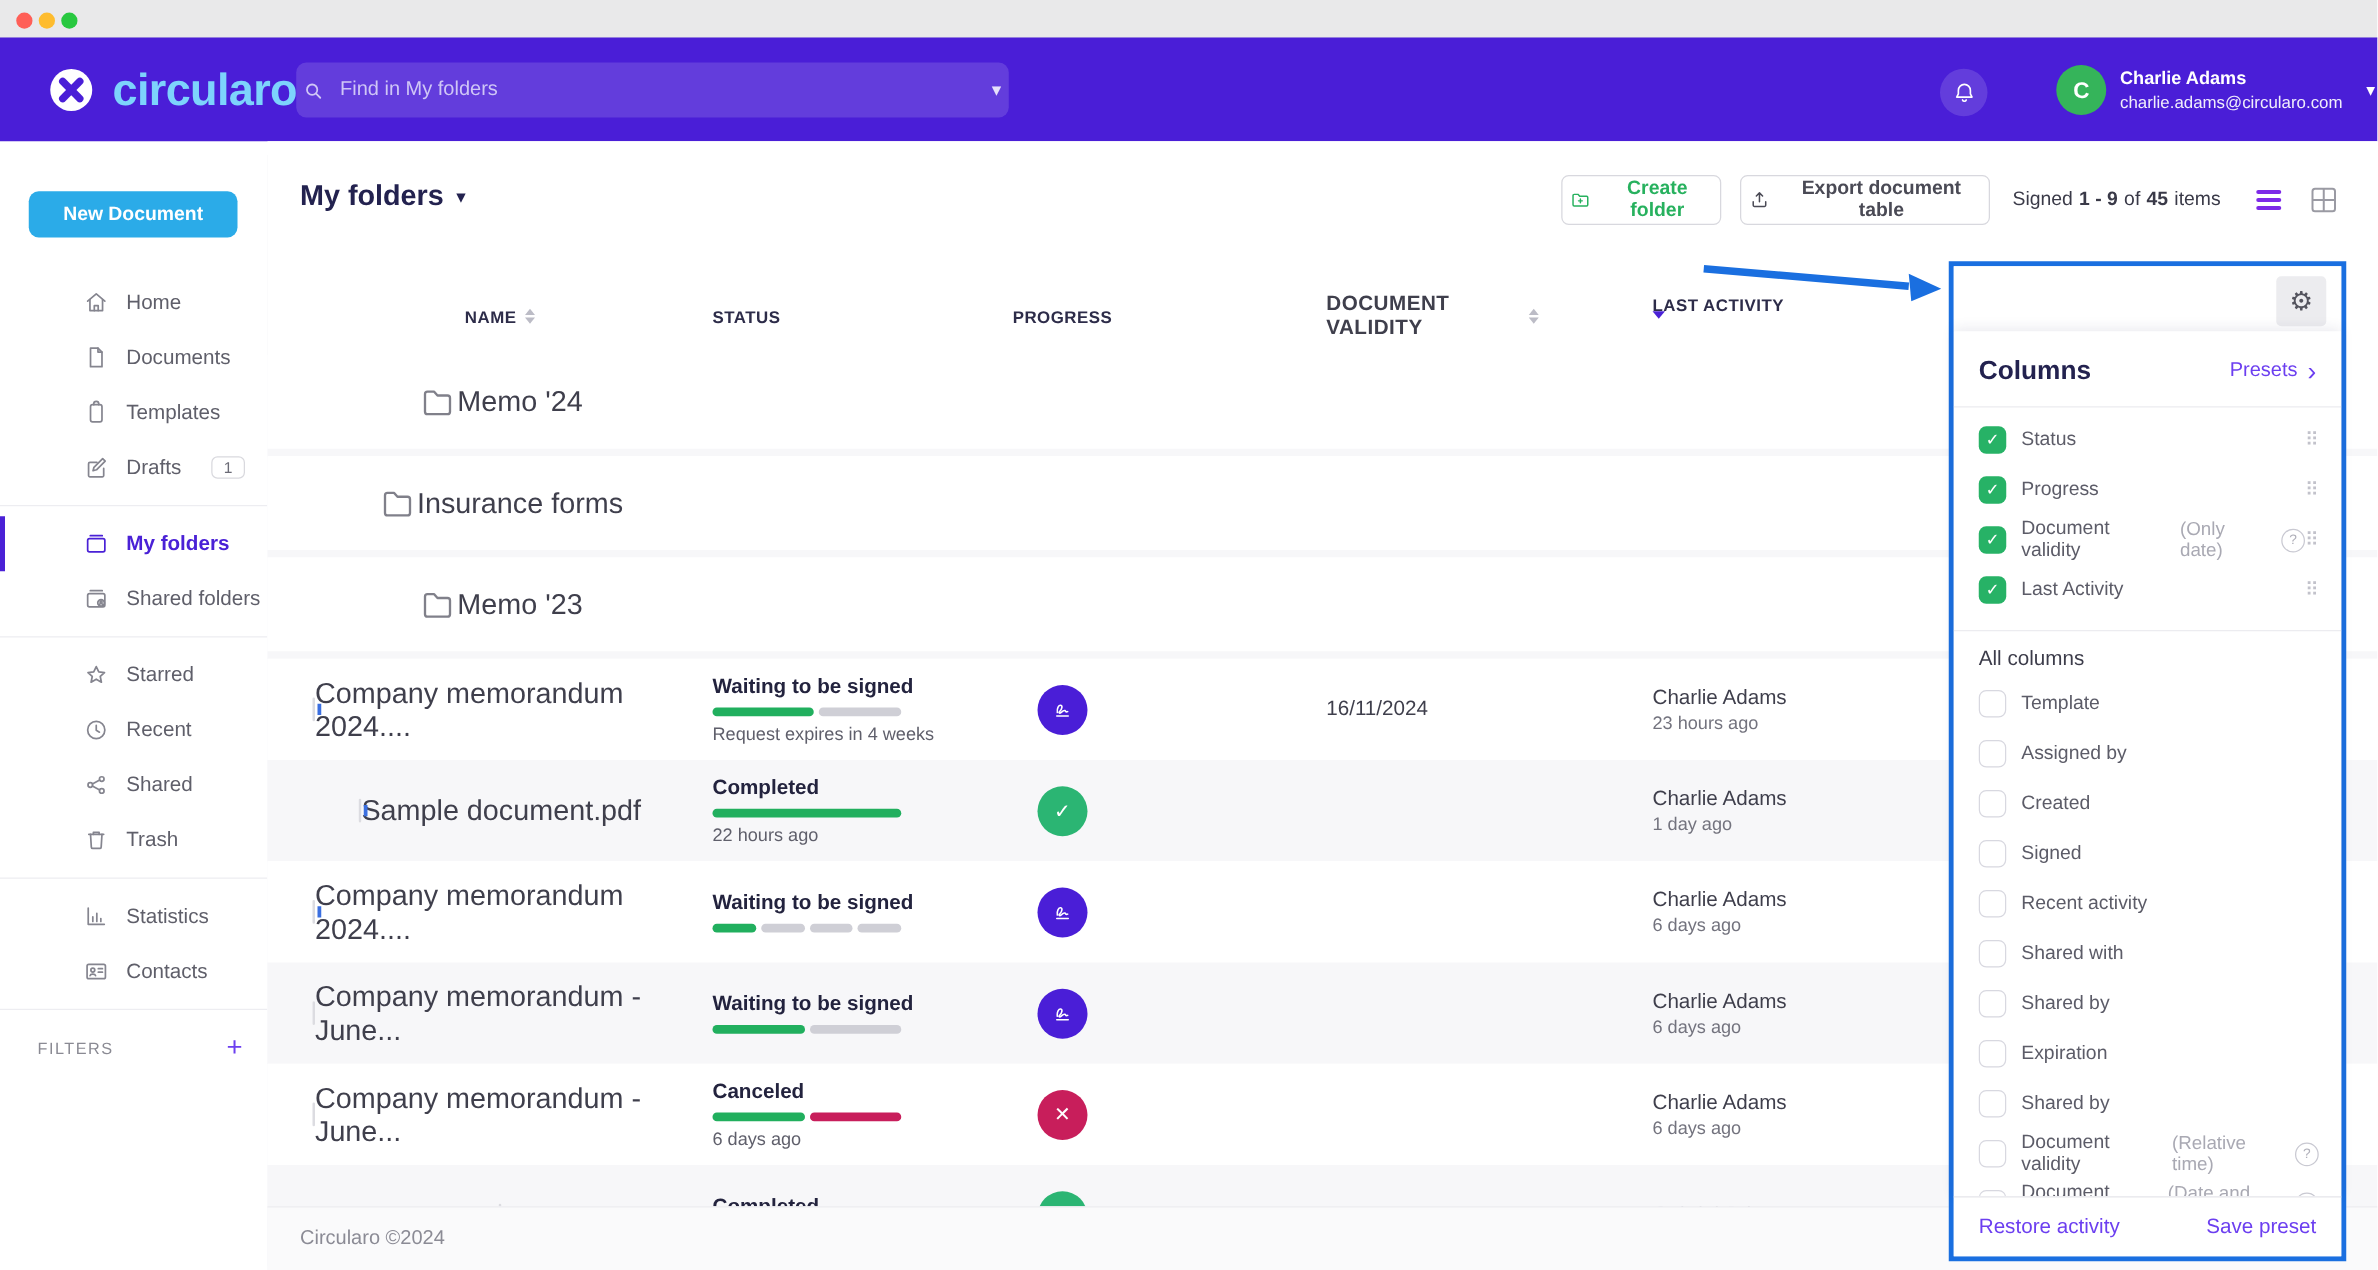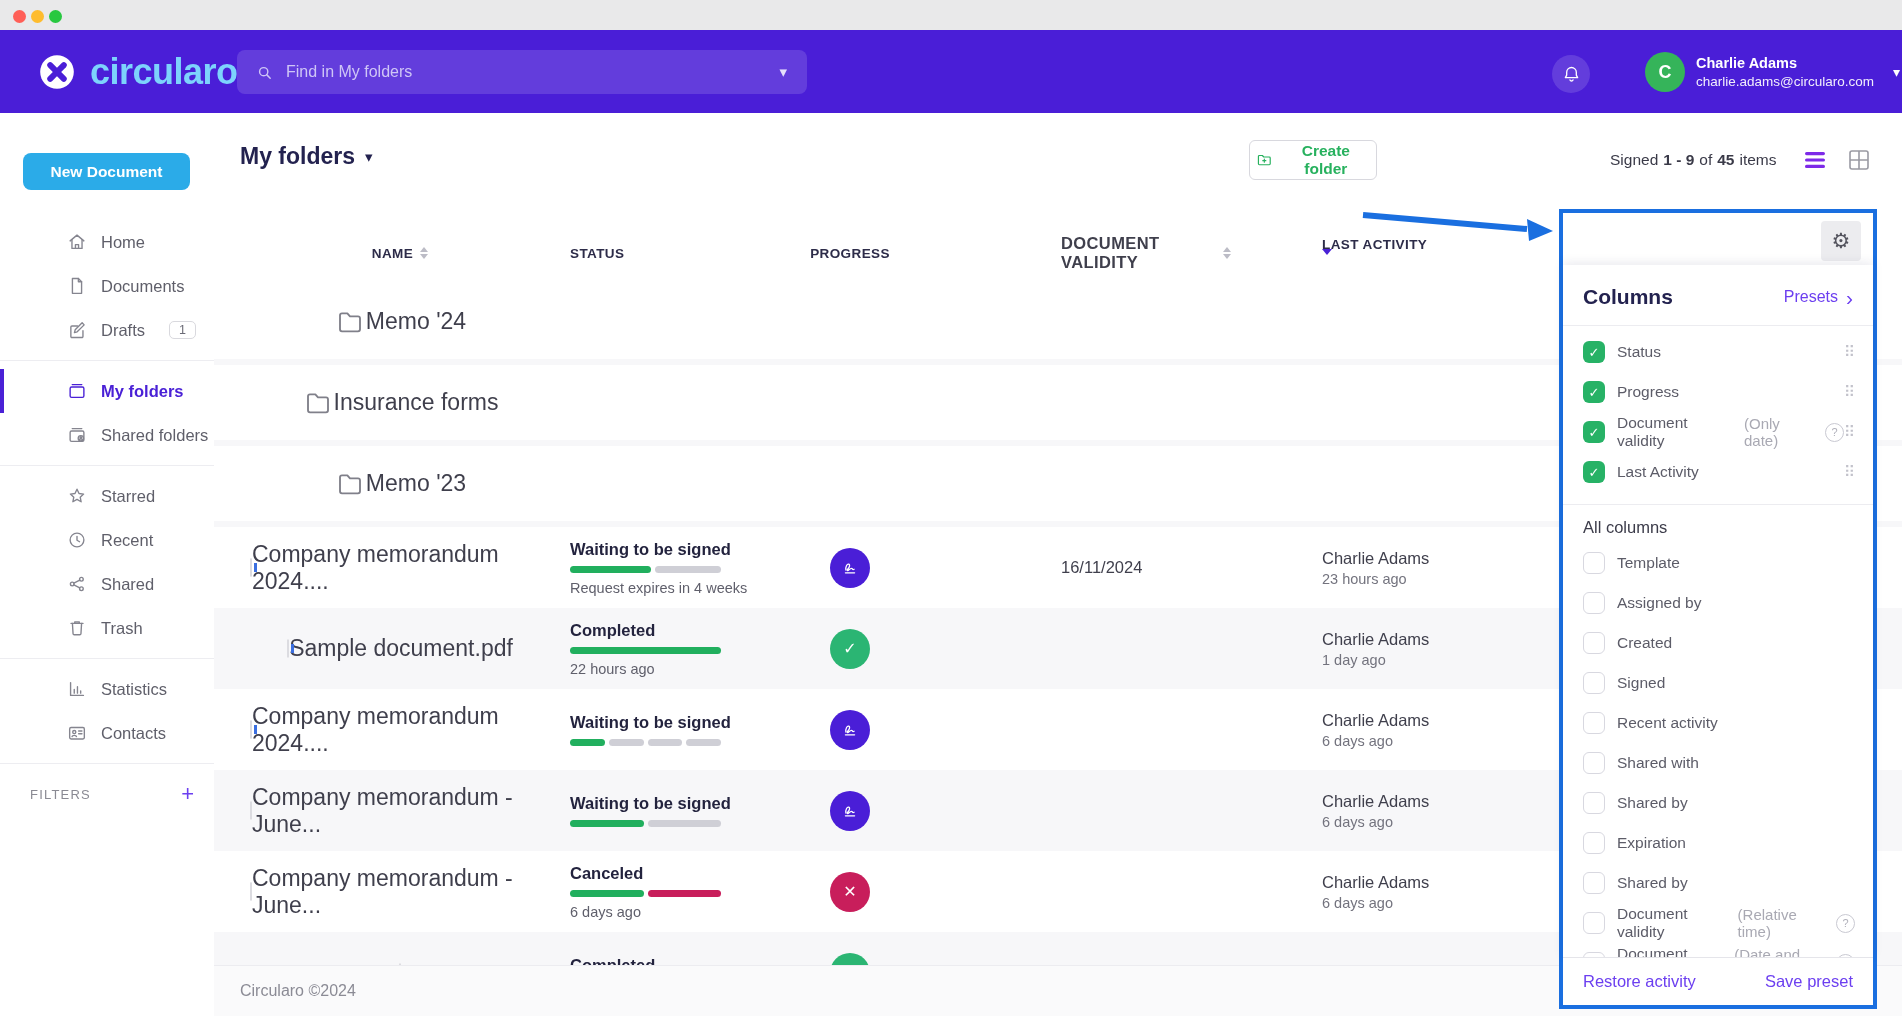--- a/index.html
+++ b/index.html
@@ -13,21 +13,21 @@
   .dot{position:absolute;top:10px;width:13px;height:13px;border-radius:50%;}
   .dot.red{left:13px;background:#ff5f57;}
   .dot.yellow{left:31px;background:#febc2e;}
   .dot.green{left:49px;background:#28c840;}
   
   .appbar{position:absolute;left:0;top:30px;width:1902px;height:83px;background:#4a1ed7;}
   .logo{position:absolute;left:36px;top:0;height:83px;display:flex;align-items:center;gap:12px;}
   .logo-mark{width:42px;height:42px;}
   .logo-text{color:#7dd3fc;font-size:36px;font-weight:700;letter-spacing:-0.5px;}
   .searchbox{position:absolute;left:237px;top:20px;width:570px;height:44px;background:rgba(255,255,255,.14);
-    border-radius:8px;display:flex;align-items:center;padding:0 18px;box-sizing:border-box;}
+    border-radius:8px;display:flex;align-items:center;padding:0 4px;box-sizing:border-box;}
   .searchbox input{flex:1;background:transparent;border:none;outline:none;color:#fff;font-size:16px;
     font-family:inherit;margin-left:10px;}
   .searchbox input::placeholder{color:#cfc6f6;}
   .search-caret{color:#e6e0fb;font-size:15px;cursor:pointer;padding:4px 2px;}
   .bellbtn{position:absolute;left:1552px;top:25px;width:38px;height:38px;border-radius:50%;
     background:rgba(255,255,255,.14);display:flex;align-items:center;justify-content:center;}
   .userchip{position:absolute;left:1645px;top:22px;display:flex;align-items:center;gap:11px;color:#fff;}
   .avatar{width:40px;height:40px;border-radius:50%;background:#35b45a;display:flex;align-items:center;
     justify-content:center;font-size:18px;font-weight:700;color:#fff;}
   .uname{font-size:14.5px;font-weight:600;line-height:1.3;}
@@ -200,20 +200,29 @@
           <svg viewBox="0 0 24 24" fill="none" stroke="currentColor" stroke-width="1.5" stroke-linecap="round" stroke-linejoin="round">
             <path d="M7 3.8h6.5L17 7.3V20H7z"></path>
             <path d="M13.5 3.8v3.5H17"></path>
           </svg>
         </span>
         <span class="nlabel">Documents</span>
       </div>
       <div class="nav-item">
         <span class="nic">
           <svg viewBox="0 0 24 24" fill="none" stroke="currentColor" stroke-width="1.5" stroke-linecap="round" stroke-linejoin="round">
+            <rect x="7" y="5.2" width="10" height="15" rx="1.8"></rect>
+            <path d="M9.8 5.2v-.8a2.2 2.2 0 0 1 4.4 0v.8"></path>
+          </svg>
+        </span>
+        <span class="nlabel">Templates</span>
+      </div>
+      <div class="nav-item">
+        <span class="nic">
+          <svg viewBox="0 0 24 24" fill="none" stroke="currentColor" stroke-width="1.5" stroke-linecap="round" stroke-linejoin="round">
             <path d="M18.5 12.8V19a1.2 1.2 0 0 1-1.2 1.2H6.5A1.2 1.2 0 0 1 5.3 19V8.8a1.2 1.2 0 0 1 1.2-1.2h6.1"></path>
             <path d="M17.6 4.2l2.2 2.2-7.6 7.6-3 .8.8-3z"></path>
           </svg>
         </span>
         <span class="nlabel">Drafts</span>
         <span class="nav-badge">1</span>
       </div>
       <div class="nav-div"></div>
       <div class="nav-item active">
         <span class="nic">
@@ -309,20 +318,27 @@
     <div class="page-title">
       <span>My folders</span>
       <span class="title-caret">▾</span>
     </div>
     <button class="btn btn-create">
       <svg width="18" height="18" viewBox="0 0 24 24" fill="none" stroke="#27b15e" stroke-width="1.7" stroke-linecap="round" stroke-linejoin="round">
           <path d="M3.5 17.5V6.8A1.3 1.3 0 0 1 4.8 5.5h4.4l2 2.2h8a1.3 1.3 0 0 1 1.3 1.3v8.5a1.3 1.3 0 0 1-1.3 1.3H4.8a1.3 1.3 0 0 1-1.3-1.3z"></path>
           <path d="M12 10.8v4.4M9.8 13h4.4"></path>
         </svg>
       <span>Create folder</span>
+    </button>
+    <button class="btn btn-export">
+      <svg width="18" height="18" viewBox="0 0 24 24" fill="none" stroke="#4a4a55" stroke-width="1.7" stroke-linecap="round" stroke-linejoin="round">
+          <path d="M12 14V4.5M8.5 7.5L12 4l3.5 3.5"></path>
+          <path d="M5 14v4a1.2 1.2 0 0 0 1.2 1.2h11.6A1.2 1.2 0 0 0 19 18v-4"></path>
+        </svg>
+      <span>Export document table</span>
     </button>
     <div class="showing">
       <span>Signed</span>
       <b>1 - 9</b>
       <span>of</span>
       <b>45</b>
       <span>items</span>
     </div>
     <div class="viewbtn view-list">
       <svg width="26" height="26" viewBox="0 0 26 26">

